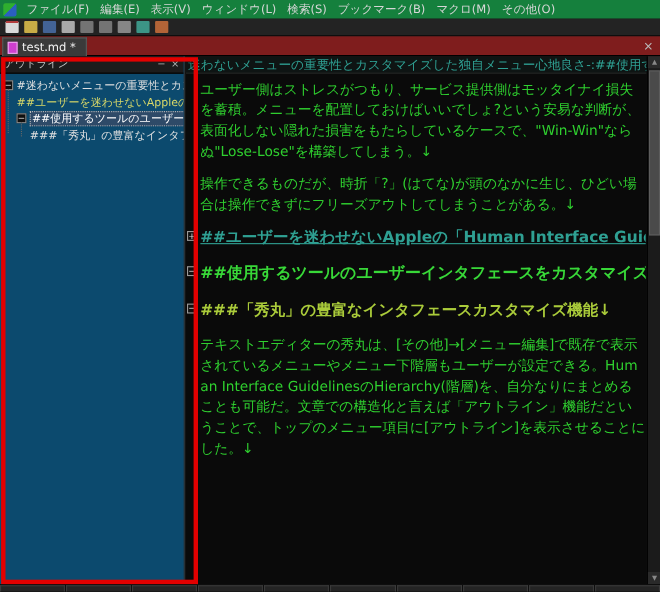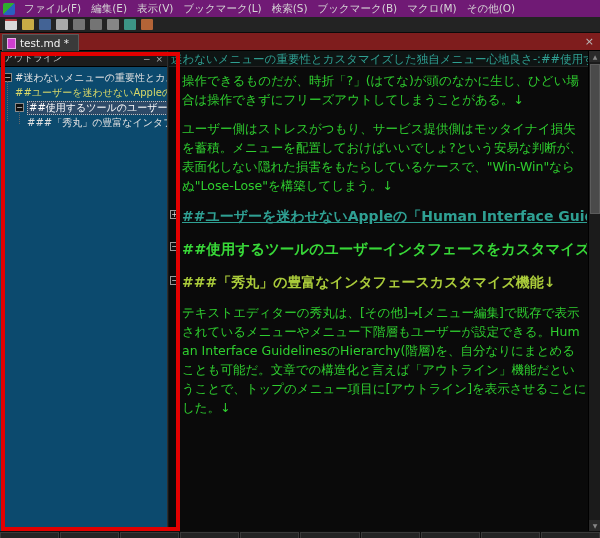--- a/index.html
+++ b/index.html
@@ -1,21 +1,21 @@
 <!DOCTYPE html>
 <html><head>
 <meta charset="utf-8">
 <style>
   * { margin:0; padding:0; box-sizing:border-box; }
   html,body { width:600px; height:538px; background:#101010; overflow:hidden;
               font-family:"DejaVu Sans","Liberation Sans",sans-serif; }
   #app { position:relative; width:600px; height:538px; background:#161616; overflow:hidden; }
 
   
-  .menubar { position:absolute; top:0; left:0; right:0; height:17px; background:#701a75;
+  .menubar { position:absolute; top:0; left:0; right:0; height:17px; background:#15803d;
              display:flex; align-items:center; font-size:10.5px; color:#d6d6d6; z-index:5; }
   .app-icon { width:12px; height:12px; margin:0 4px 0 3px; border-radius:2px; flex:none;
               background:linear-gradient(135deg,#2fae2f 0 50%,#2b5fc0 50% 100%); }
   .menu-item { padding:0 5px; height:17px; display:flex; align-items:center; white-space:nowrap; }
 
   
   .toolbar { position:absolute; top:17px; left:0; right:0; height:16px; background:#232323;
              border-bottom:1px solid #0a0a0a; display:flex; align-items:center; gap:5px;
              padding-left:5px; z-index:5; }
   .tb-icon { width:12px; height:11px; border-radius:1px; opacity:.92; flex:none; }
@@ -99,21 +99,21 @@
 </head>
 <body>
 
 <div id="app">
 
   <div class="menubar">
     <span class="app-icon"></span>
     <span class="menu-item">ファイル(F)</span>
     <span class="menu-item">編集(E)</span>
     <span class="menu-item">表示(V)</span>
-    <span class="menu-item">ブックマーク(L)</span>
+    <span class="menu-item">ウィンドウ(L)</span>
     <span class="menu-item">検索(S)</span>
     <span class="menu-item">ブックマーク(B)</span>
     <span class="menu-item">マクロ(M)</span>
     <span class="menu-item">その他(O)</span>
 
   </div>
 
   <div class="toolbar">
     <span class="tb-icon tb-new"></span>
     <span class="tb-icon tb-open"></span>
@@ -162,25 +162,25 @@
     </div>
   </div>
 
   <div class="editor">
     <div class="heading-bar">
       <span>迷わないメニューの重要性とカスタマイズした独自メニュー心地良さ-:##使用するツールのユーザーインタフェースをカスタマイズする</span>
     </div>
     <div class="content">
       <div class="block">
         <span class="foldcol"></span>
+        <p class="txt body-txt">ユーザー側はストレスがつもり、サービス提供側はモッタイナイ損失を蓄積。メニューを配置しておけばいいでしょ?という安易な判断が、表面化しない隠れた損害をもたらしているケースで、"Win-Win"ならぬ"Lose-Lose"を構築してしまう。↓</p>
+      </div>
+      <div class="block">
+        <span class="foldcol"></span>
         <p class="txt body-txt">操作できるものだが、時折「?」(はてな)が頭のなかに生じ、ひどい場合は操作できずにフリーズアウトしてしまうことがある。↓</p>
-      </div>
-      <div class="block">
-        <span class="foldcol"></span>
-        <p class="txt body-txt">ユーザー側はストレスがつもり、サービス提供側はモッタイナイ損失を蓄積。メニューを配置しておけばいいでしょ?という安易な判断が、表面化しない隠れた損害をもたらしているケースで、"Win-Win"ならぬ"Lose-Lose"を構築してしまう。↓</p>
       </div>
       <div class="block">
         <span class="foldcol">
           <span class="foldbox">+</span>
         </span>
         <p class="txt h-teal">##ユーザーを迷わせないAppleの「Human Interface Guidelines」↓…</p>
       </div>
       <div class="block">
         <span class="foldcol">
           <span class="foldbox">−</span>

